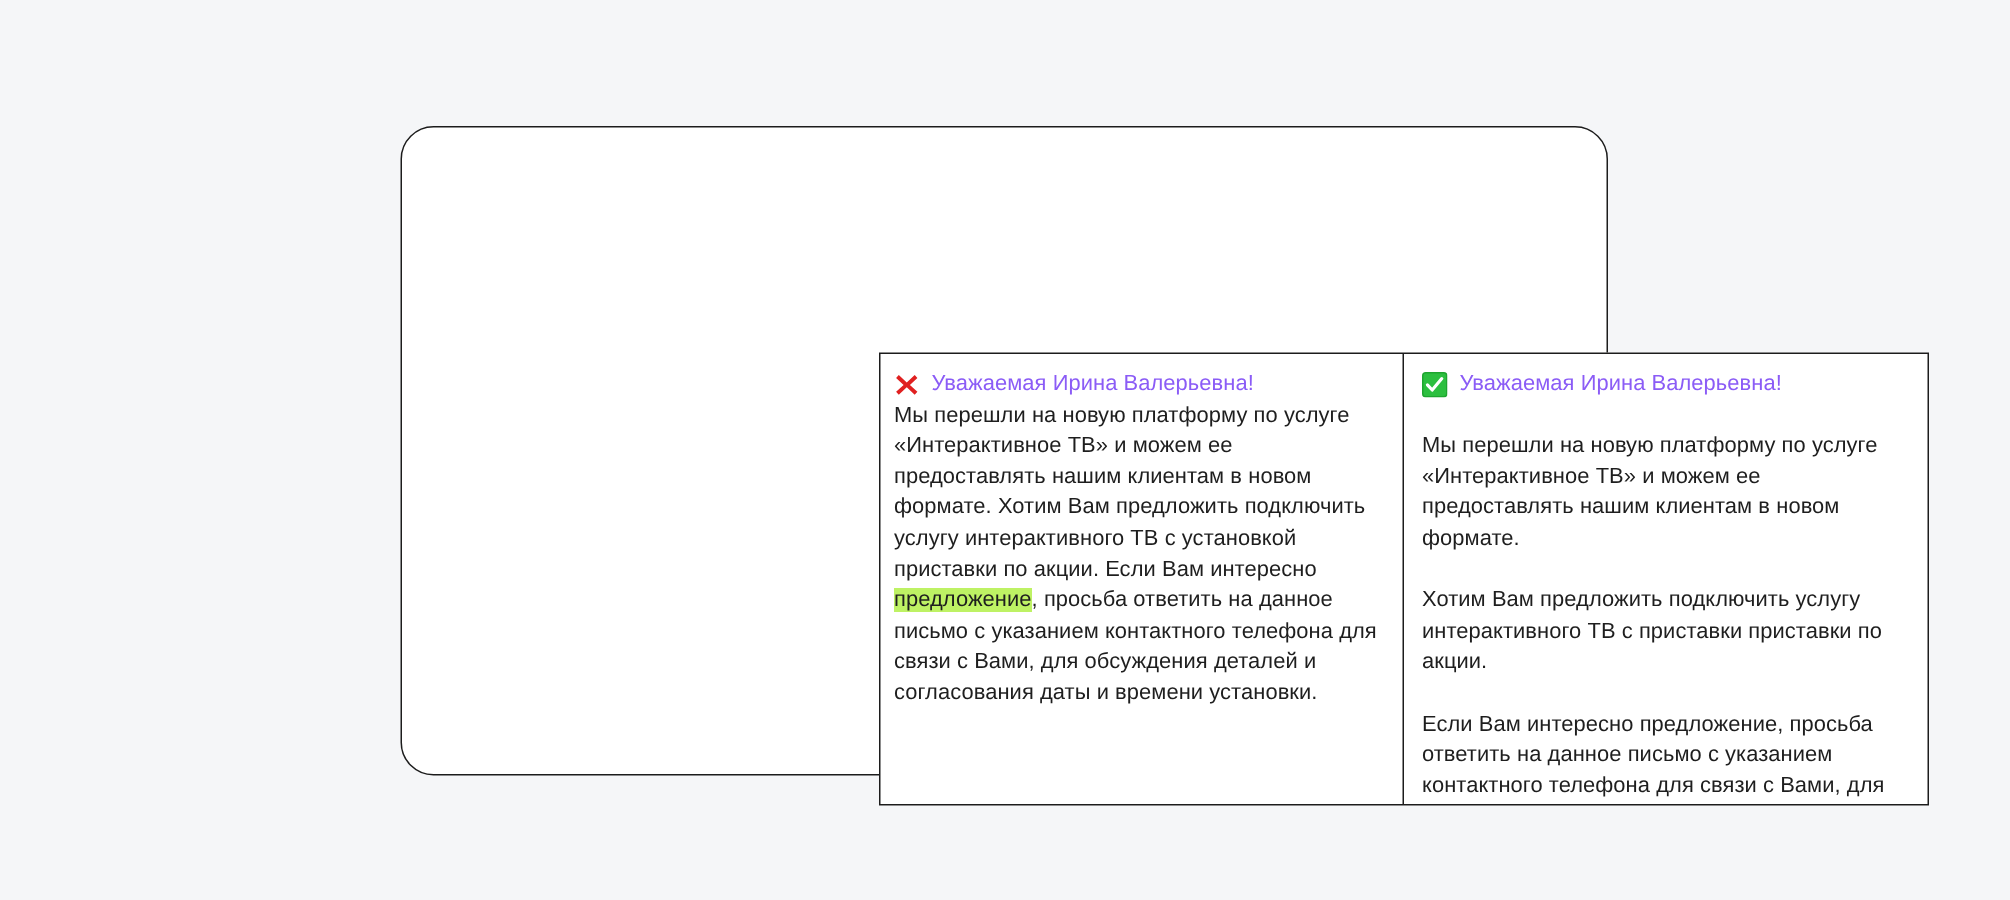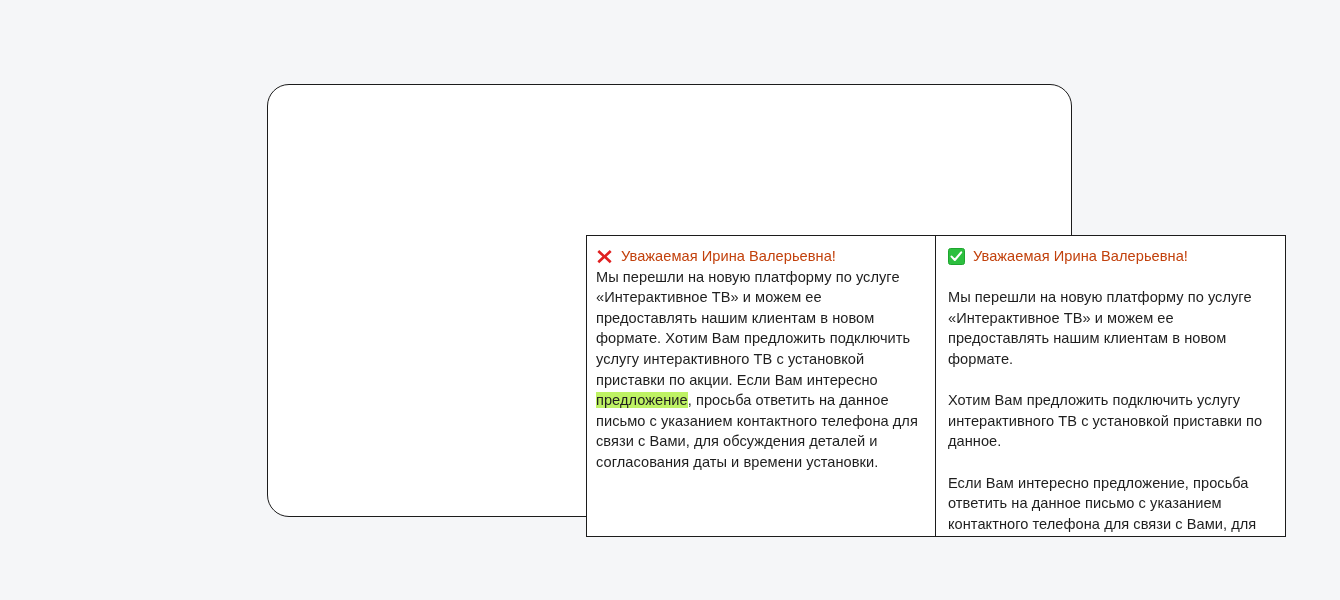--- a/index.html
+++ b/index.html
@@ -82,21 +82,21 @@
   
   .icon-cross svg { display: block; }
 
   
   .icon-check svg { display: block; }
 
   .body-text,
   .heading-text {
     font-size: 14.6px;
     line-height: 20.6px;
-    color: #c2410c;
+    color: #8b5cf6;
     letter-spacing: 0.05px;
   }
 
   .heading-text {
     white-space: nowrap;
   }
 
   .para {
     margin: 0;
     font-size: 14.6px;
@@ -148,19 +148,19 @@
           <span class="status-icon icon-check">
             <svg width="17" height="17" viewBox="0 0 17 17" aria-hidden="true">
               <rect x="0.5" y="0.5" width="16" height="16" rx="2" ry="2" fill="#2cbf3f" stroke="#1ea52f" stroke-width="1"></rect>
               <path d="M3.6 8.6 L6.8 12.0 L13.2 4.4" fill="none" stroke="#ffffff" stroke-width="2.1" stroke-linecap="round" stroke-linejoin="round"></path>
             </svg>
           </span>
           <span class="heading-text">Уважаемая Ирина Валерьевна!</span>
         </div>
 
         <p class="para">Мы перешли на новую платформу по услуге «Интерактивное ТВ» и можем ее предоставлять нашим клиентам в новом формате.</p>
-        <p class="para">Хотим Вам предложить подключить услугу интерактивного ТВ с установкой приставки по данное.</p>
+        <p class="para">Хотим Вам предложить подключить услугу интерактивного ТВ с приставки приставки по акции.</p>
         <p class="para">Если Вам интересно предложение, просьба ответить на данное письмо с указанием контактного телефона для связи с Вами, для обсуждения деталей и согласования даты и времени установки.</p>
       </div>
 
     </div>
   </div>
 </div>
 
 </body></html>

